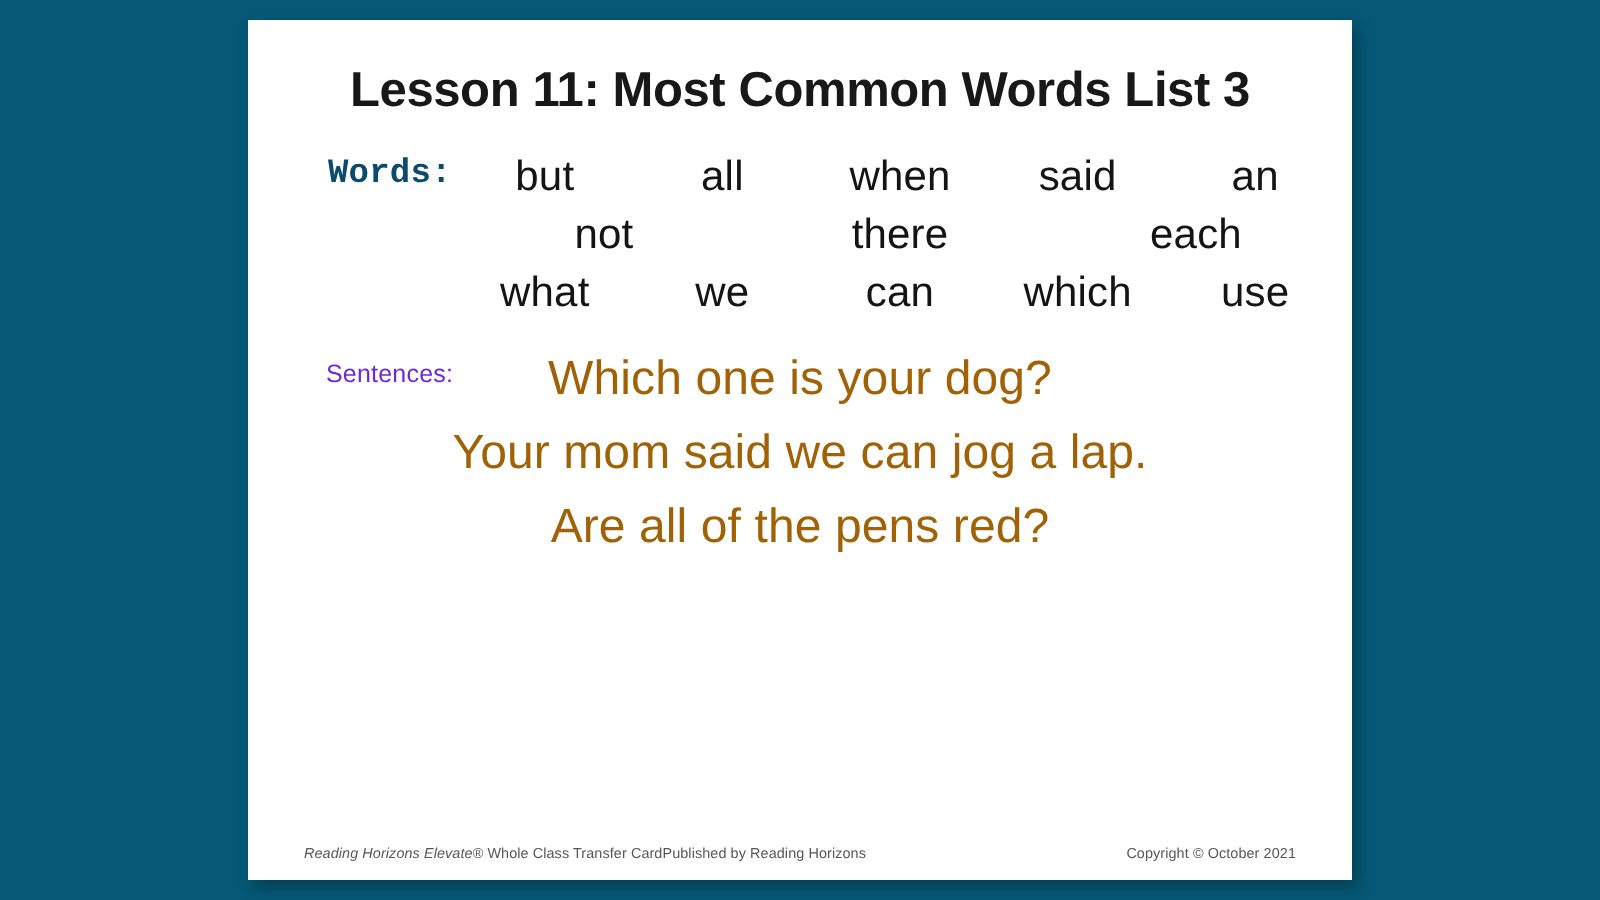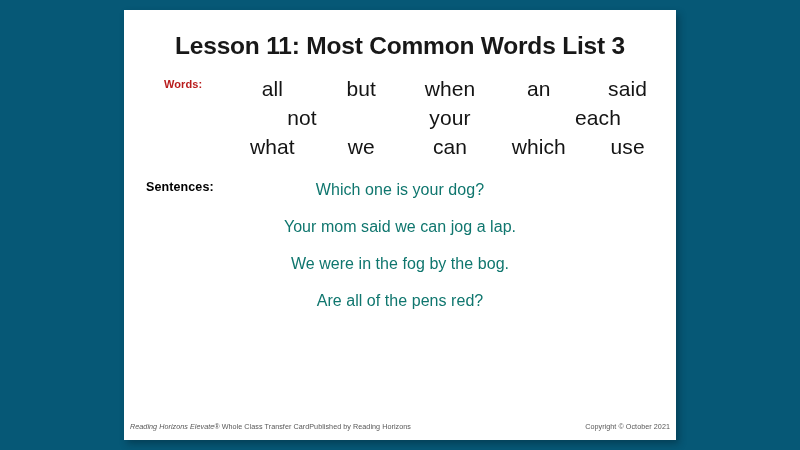--- a/index.html
+++ b/index.html
@@ -51,24 +51,25 @@
   
   #words-section {
     position: relative;
     margin-top: 14px;
     height: 88px;
   }
   #words-label {
     position: absolute;
     left: 40px;
     top: 4px;
-    font-size: 11px;
+    font-size: 17px;
     font-weight: bold;
-    color: #b91c1c;
+    color: #0c4a6e;
     letter-spacing: 0.1px;
+    font-family: Liberation Mono, monospace;
   }
   #words-grid {
     position: absolute;
     left: 104px;
     top: 0;
     width: 444px;
   }
   .words-row {
     display: flex;
     width: 100%;
@@ -83,54 +84,54 @@
     letter-spacing: 0.1px;
   }
 
   
   #sentences-section {
     position: relative;
     margin-top: 12px;
   }
   #sentences-label {
     position: absolute;
-    left: 22px;
+    left: 39px;
     top: 6px;
     font-size: 12.5px;
-    font-weight: bold;
-    color: #000000;
+    font-weight: normal;
+    color: #6d28d9;
     letter-spacing: 0.1px;
   }
   #sentences-list {
     margin: 0 auto;
     width: 430px;
     text-align: center;
   }
   .sentence {
-    font-size: 16px;
+    font-size: 24px;
     line-height: 31px;
-    color: #0f766e;
+    color: #a16207;
     margin-bottom: 6px;
     font-family: "Liberation Sans", sans-serif;
     letter-spacing: 0.05px;
   }
   .sentence .line2 {
     display: block;
   }
 
   
   #footer {
     position: absolute;
     left: 0;
     bottom: 9px;
     width: 100%;
     display: flex;
     align-items: baseline;
     box-sizing: border-box;
-    padding: 0 6px;
+    padding: 0 28px;
     font-size: 7.2px;
     color: #575757;
     letter-spacing: 0.05px;
   }
   #footer-left {
     flex: 0 0 auto;
     white-space: nowrap;
   }
   #footer-left .brand {
     font-style: italic;
@@ -153,30 +154,30 @@
   <div id="card">
 
     <h1 id="title">Lesson 11: Most Common Words List 3</h1>
 
     <div id="words-section">
       <div id="words-label">Words:</div>
 
       <div id="words-grid">
 
         <div class="words-row">
+          <div class="word-cell">but</div>
           <div class="word-cell">all</div>
-          <div class="word-cell">but</div>
           <div class="word-cell">when</div>
+          <div class="word-cell">said</div>
           <div class="word-cell">an</div>
-          <div class="word-cell">said</div>
         </div>
 
         <div class="words-row">
           <div class="word-cell">not</div>
-          <div class="word-cell">your</div>
+          <div class="word-cell">there</div>
           <div class="word-cell">each</div>
         </div>
 
         <div class="words-row">
           <div class="word-cell">what</div>
           <div class="word-cell">we</div>
           <div class="word-cell">can</div>
           <div class="word-cell">which</div>
           <div class="word-cell">use</div>
         </div>
@@ -190,23 +191,20 @@
       <div id="sentences-list">
 
         <div class="sentence">
           <span>Which one is your dog?</span>
         </div>
 
         <div class="sentence">
           <span>Your mom said we can jog a lap.</span>
         </div>
 
-        <div class="sentence">
-          <span>We were in the fog by the bog.</span>
-        </div>
 
         <div class="sentence">
         </div>
 
         <div class="sentence">
           <span>Are all of the pens red?</span>
         </div>
 
       </div>
     </div>

